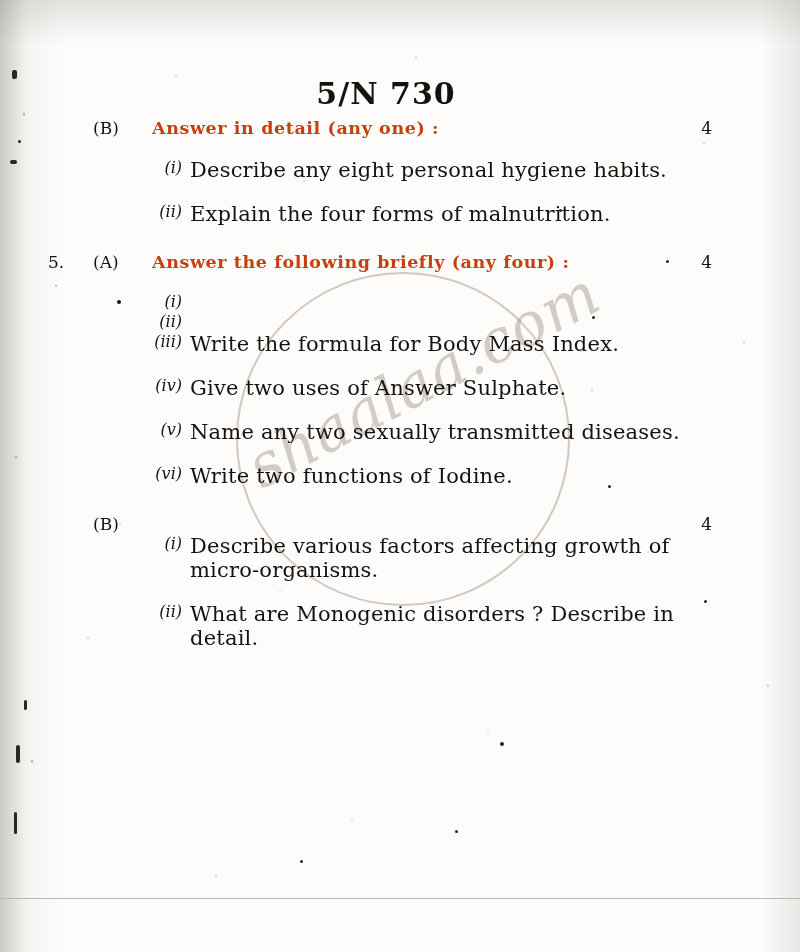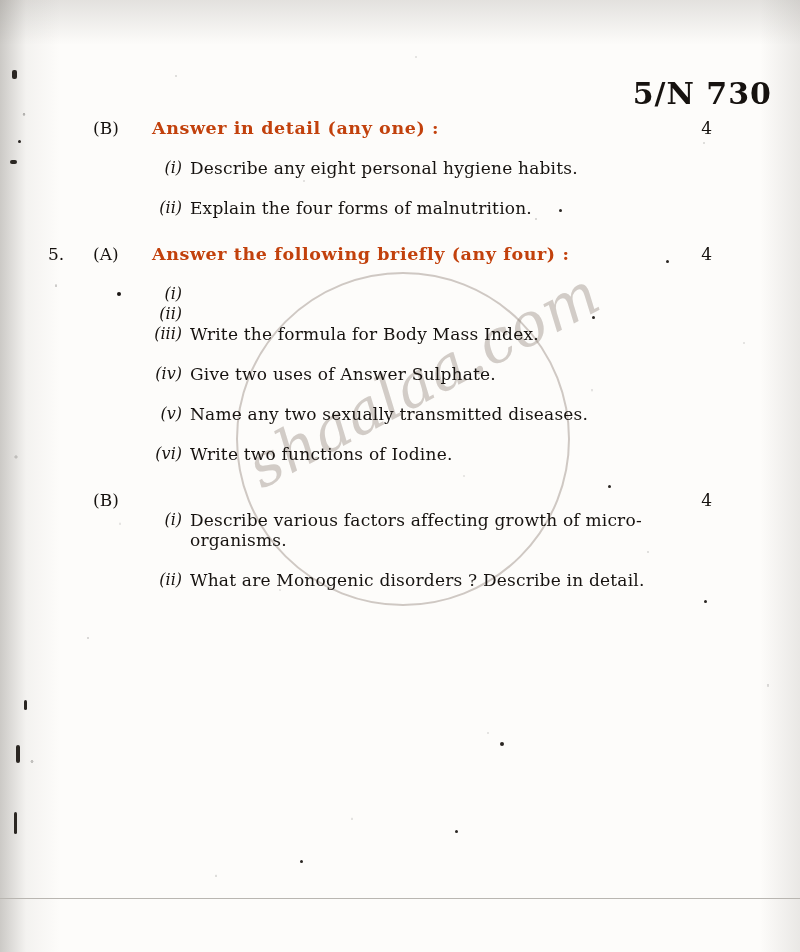--- a/index.html
+++ b/index.html
@@ -81,21 +81,21 @@
     transform: rotate(-28deg);
     letter-spacing: 1px;
     pointer-events: none;
     user-select: none;
   }
   .doc-title {
     position: absolute;
     left: 0;
     top: 76px;
     width: 772px;
-    text-align: right;
+    text-align: center;
     font-family: "DejaVu Serif", serif;
     font-weight: bold;
     font-size: 30px;
     color: #16120f;
     letter-spacing: 1px;
   }
   .content {
     position: absolute;
     left: 0;
     top: 118px;
@@ -149,21 +149,21 @@
     width: 34px;
     text-align: right;
     font-family: "DejaVu Serif", serif;
     font-style: italic;
     font-size: 16px;
     color: #16120f;
   }
   .subtext {
     margin-left: 190px;
     font-family: "DejaVu Serif", serif;
-    font-size: 17px;
+    font-size: 21px;
     color: #16120f;
     letter-spacing: .2px;
     padding-right: 70px;
   }
   .gap-lg { height: 26px; }
   .bullet-dot {
     position: absolute;
     left: 117px;
     top: 8px;
     width: 4px;

